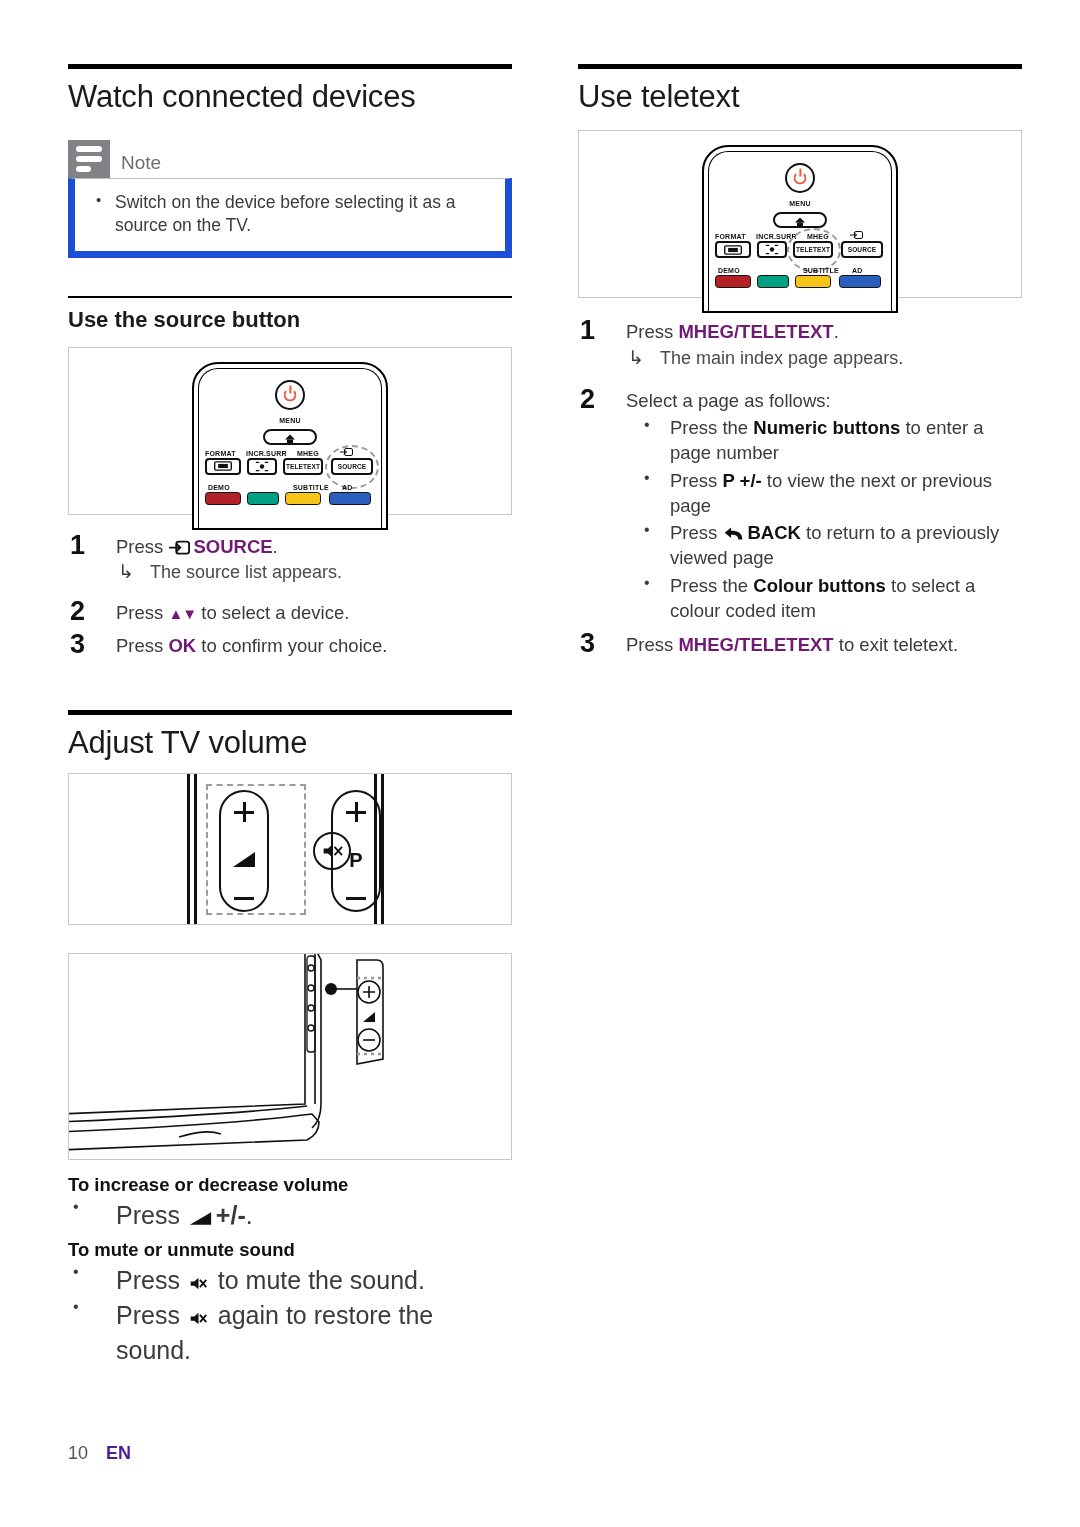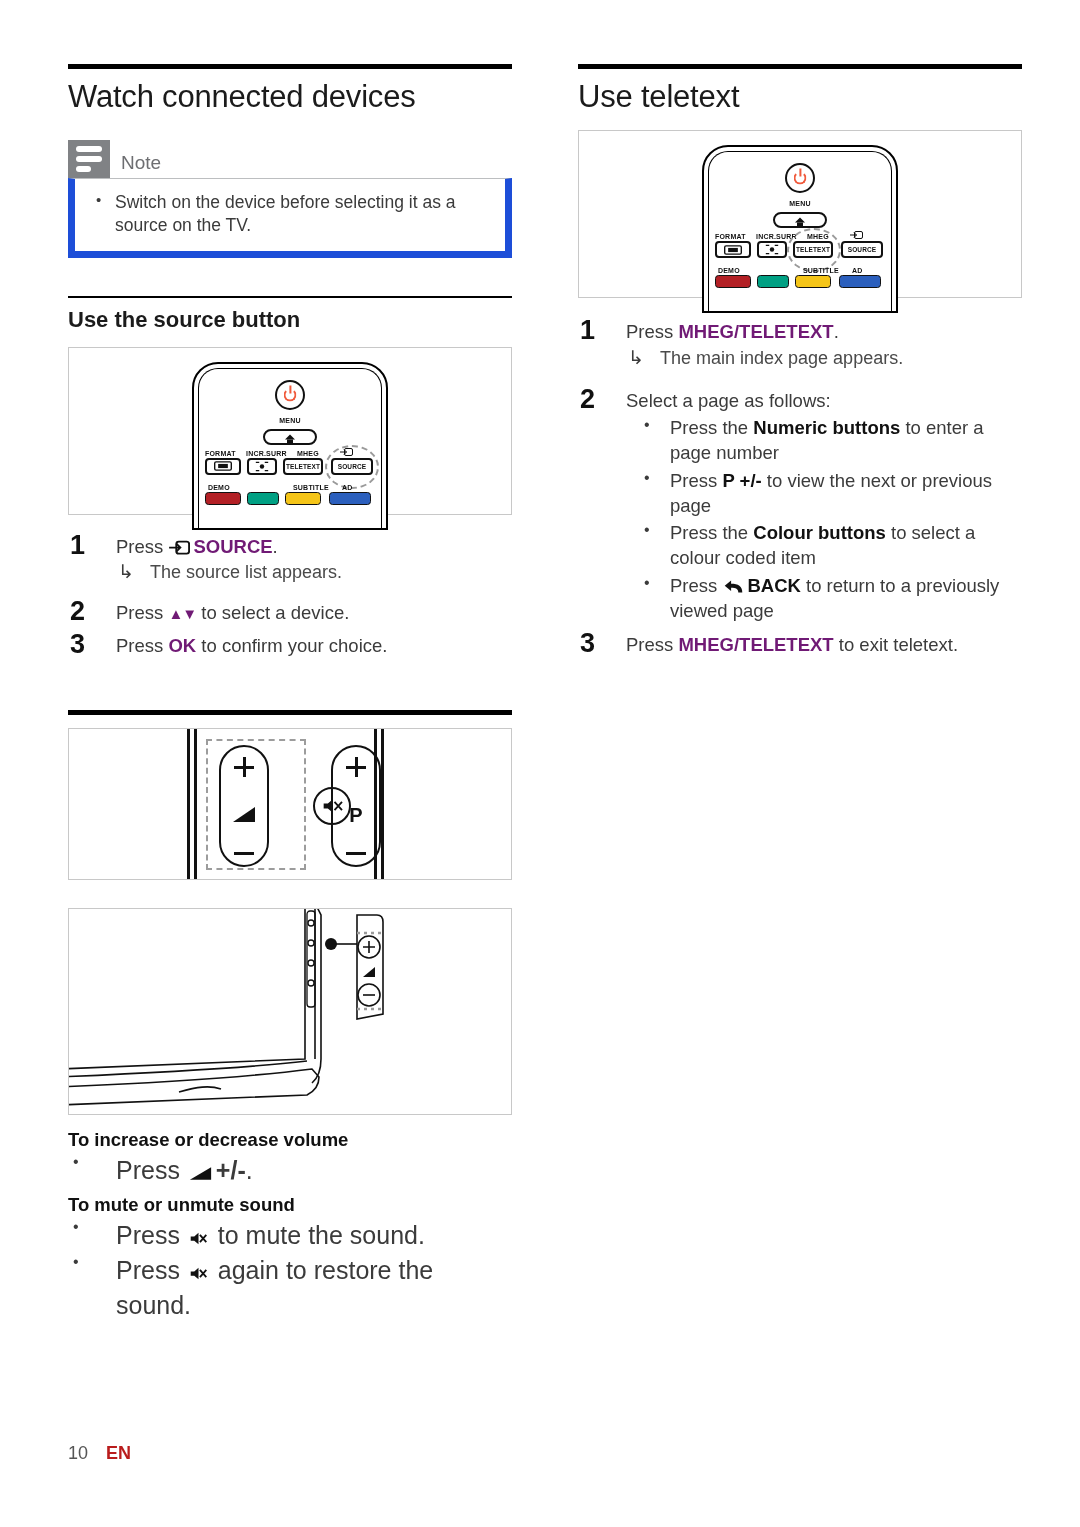--- a/index.html
+++ b/index.html
@@ -53,21 +53,21 @@
   ul.subbul li:before{content:"\2022";position:absolute;left:18px;top:-2px;font-size:16px;}
   ul.subbul li b{color:#111;font-weight:700;}
 
   
   .lead{font-size:18.5px;font-weight:700;color:#111;margin-top:14px;}
   ul.plain{list-style:none;margin:2px 0 0 0;padding:0;}
   ul.plain li{position:relative;padding-left:48px;font-size:25px;line-height:1.4;color:#3b3b3b;}
   ul.plain li:before{content:"\2022";position:absolute;left:5px;top:-2px;font-size:16px;color:#3b3b3b;}
   .footer{position:absolute;left:68px;top:1443px;font-size:18px;color:#333;}
   .footer .pg{color:#555;}
-  .footer .en{font-weight:700;margin-left:18px;color:#b91c1c;}
+  .footer .en{font-weight:700;margin-left:18px;color:#4c1d95;}
 
   
   .ic{display:inline-block;vertical-align:-2px;}
   .ic-source{width:21px;height:16px;position:relative;vertical-align:-3px;margin:0 3px 0 1px;}
   .ic-back{width:21px;height:16px;vertical-align:-3px;margin:0 3px 0 1px;}
   .ic-vol{width:23px;height:15px;vertical-align:-2px;margin:0 4px 0 2px;}
   .ic-mute{width:19px;height:17px;vertical-align:-3px;margin:0 3px 0 2px;}
 
   
   .remote-wrap{position:relative;width:100%;height:100%;}
@@ -216,20 +216,21 @@
         </li>
         <li style="margin-top:8px;">
           <span class="num">3</span>
           <div class="stext"><span>Press </span><b>OK</b><span> to confirm your choice.</span></div>
         </li>
       </ol>
     </div>
 
     <div style="margin-top:52px;">
       <div class="rule-thick"></div>
+      <h1 class="section-title">Adjust TV volume</h1>
 
       <div class="figure" style="height:152px;margin-top:13px;">
         <div class="volfig">
           <div class="vbar" style="left:118px;"></div>
           <div class="vbar" style="left:125px;"></div>
           <div class="vbar" style="left:305px;"></div>
           <div class="vbar" style="left:312px;"></div>
 
           <div class="dashbox" style="left:137px;top:10px;width:100px;height:131px;"></div>
 
@@ -374,24 +375,24 @@
         <div class="stext"><span>Press </span><b>MHEG/TELETEXT</b><span>.</span></div>
         <div class="result">The main index page appears.</div>
       </li>
 
       <li style="margin-top:18px;">
         <span class="num">2</span>
         <div class="stext">Select a page as follows:</div>
         <ul class="subbul">
           <li><span>Press the </span><b>Numeric buttons</b><span> to enter a page number</span></li>
           <li><span>Press </span><b>P +/-</b><span> to view the next or previous page</span></li>
-          <li><span>Press the </span><b>Colour buttons</b><span> to select a colour coded item</span></li>
           <li><span>Press </span><svg class="ic ic-back" viewBox="0 0 26 20">
                 <path d="M24 17 C24 9 19 6 10 6 L10 2 L2 8.5 L10 15 L10 11 C16 11 19 12.5 19 17 Z" fill="#111"></path>
               </svg><b>BACK</b><span> to return to a previously viewed page</span></li>
+          <li><span>Press the </span><b>Colour buttons</b><span> to select a colour coded item</span></li>
         </ul>
       </li>
 
       <li style="margin-top:10px;">
         <span class="num">3</span>
         <div class="stext"><span>Press </span><b>MHEG/TELETEXT</b><span> to exit teletext.</span></div>
       </li>
     </ol>
   </div>
 

